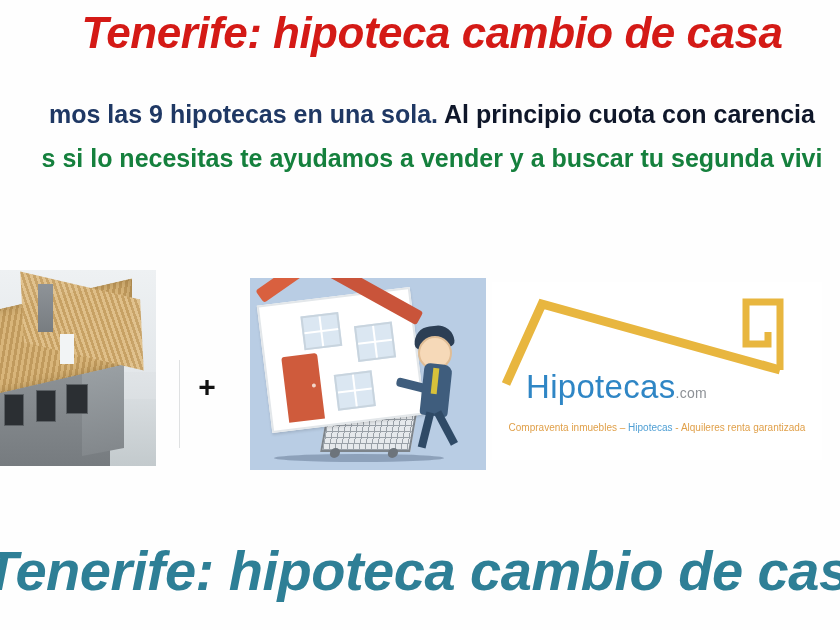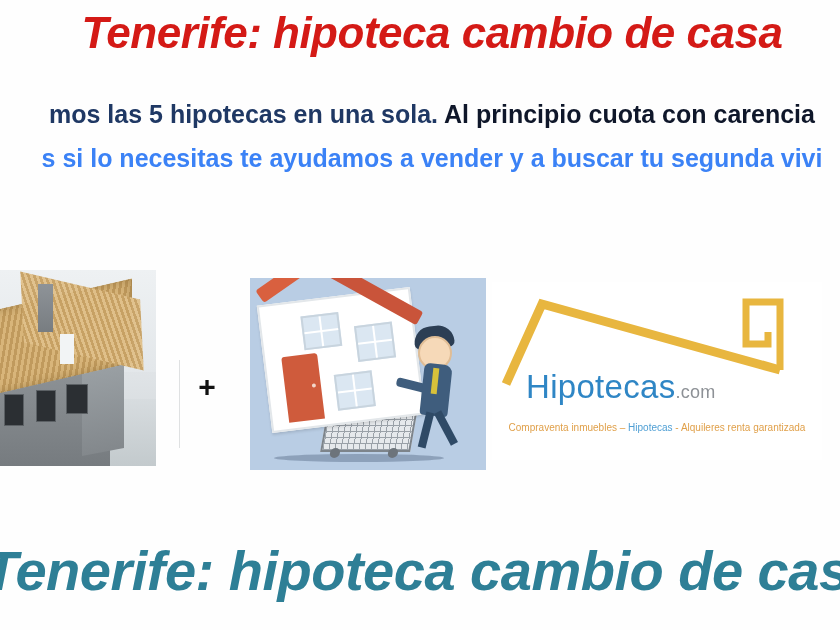--- a/index.html
+++ b/index.html
@@ -51,21 +51,21 @@
     white-space: nowrap;
     font-size: 25px;
     font-weight: bold;
     font-family: "Liberation Sans", sans-serif;
   }
   .subline-1 { top: 100px; }
   .subline-2 { top: 144px; }
 
   .seg-navy  { color: #1f3864; }
   .seg-orange{ color: #0f172a; }
-  .seg-green { color: #3b82f6; }
+  .seg-green { color: #15803d; }
 
   
   .media-strip {
     position: absolute;
     left: 0;
     top: 262px;
     width: 840px;
     height: 212px;
   }
 
@@ -280,21 +280,21 @@
     width: 296px; height: 96px;
   }
   .logo-word {
     position:absolute;
     left: 34px; top: 86px;
     font-size: 33px;
     font-family: "Liberation Sans", sans-serif;
     letter-spacing: 0.3px;
   }
   .logo-word .brand { color:#2f86c5; }
-  .logo-word .tld   { color:#8d9196; font-size: 18px; }
+  .logo-word .tld   { color:#8d9196; font-size: 14px; }
   .logo-tagline {
     position:absolute;
     left: 0px; top: 140px;
     width: 330px;
     text-align:center;
     font-size: 10px;
     font-family: "Liberation Sans", sans-serif;
     white-space: nowrap;
   }
   .tag-orange { color:#e0a04a; }
@@ -327,21 +327,21 @@
   }
 </style>
 </head>
 <body>
 
 <div class="page">
 
   <div class="headline-top">Tenerife:  hipoteca cambio de casa</div>
 
   <div class="subline subline-1">
-    <span class="seg-navy">mos las 5 hipotecas en una sola.</span><span class="seg-orange"> Al principio cuota con carencia </span>
+    <span class="seg-navy">mos las 9 hipotecas en una sola.</span><span class="seg-orange"> Al principio cuota con carencia </span>
   </div>
 
   <div class="subline subline-2">
     <span class="seg-green">s si lo necesitas te ayudamos a vender y a buscar tu segunda vivi</span>
   </div>
 
   <div class="media-strip">
 
     <div class="photo-construction">
       <div class="pc-sky"></div>

